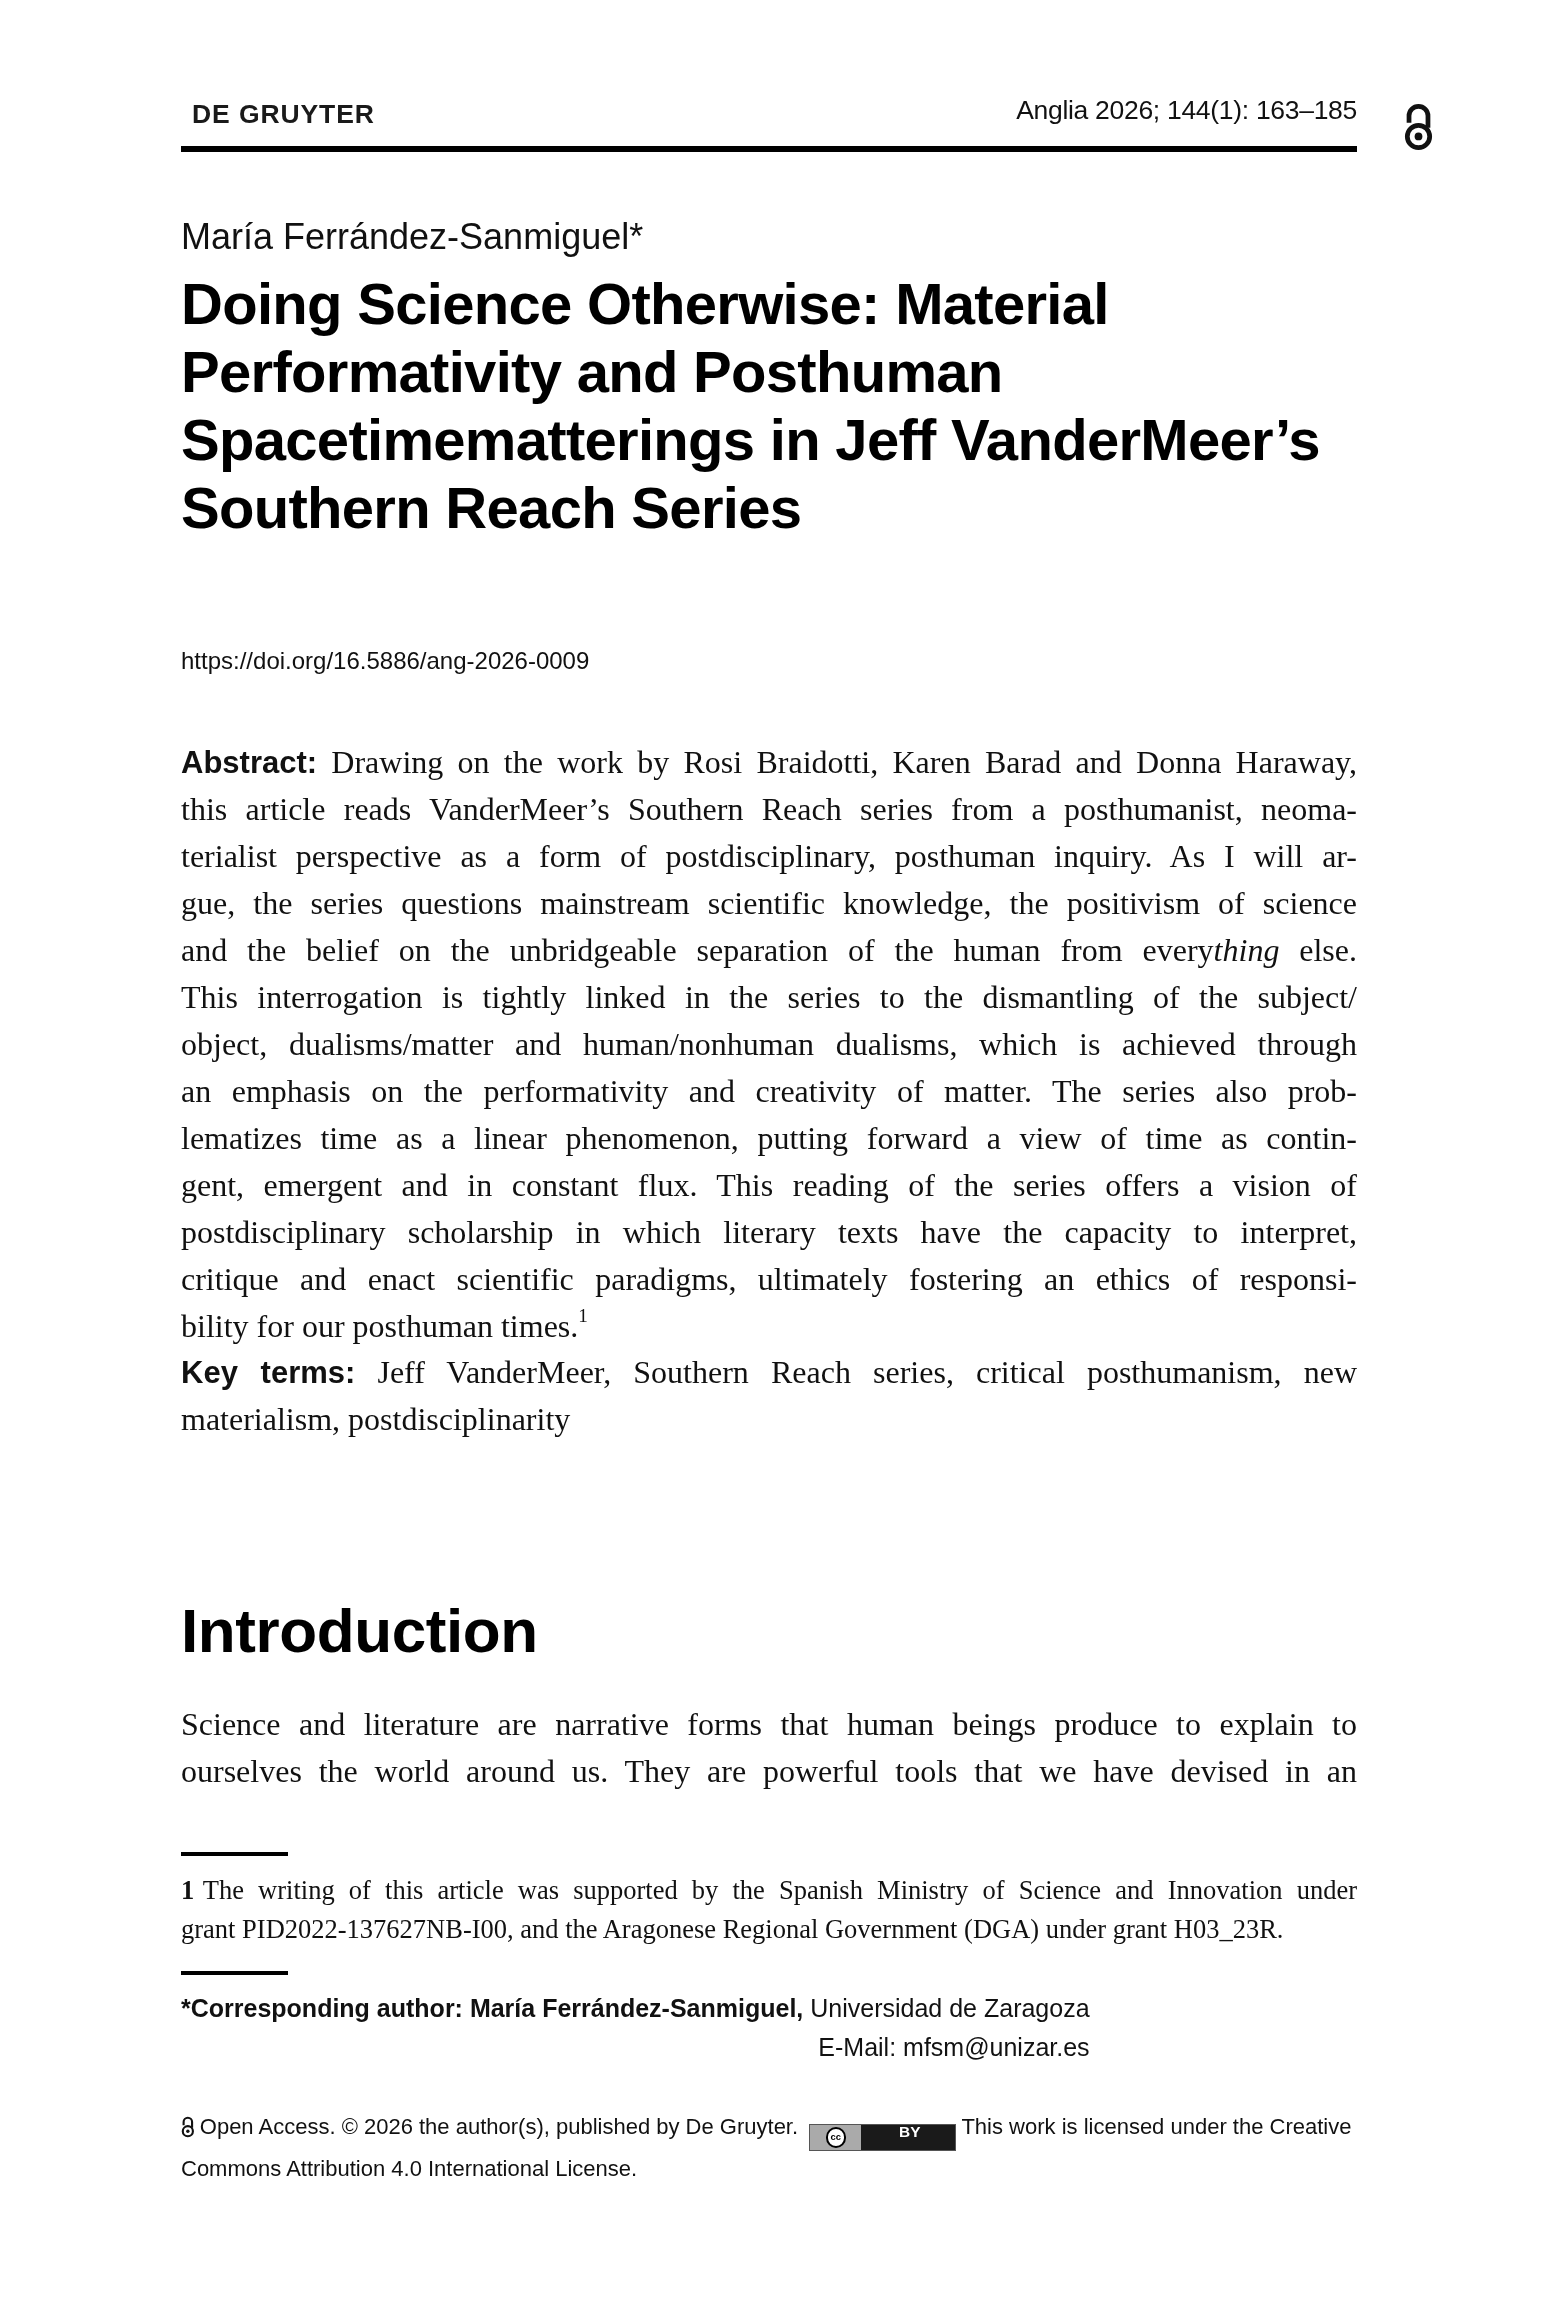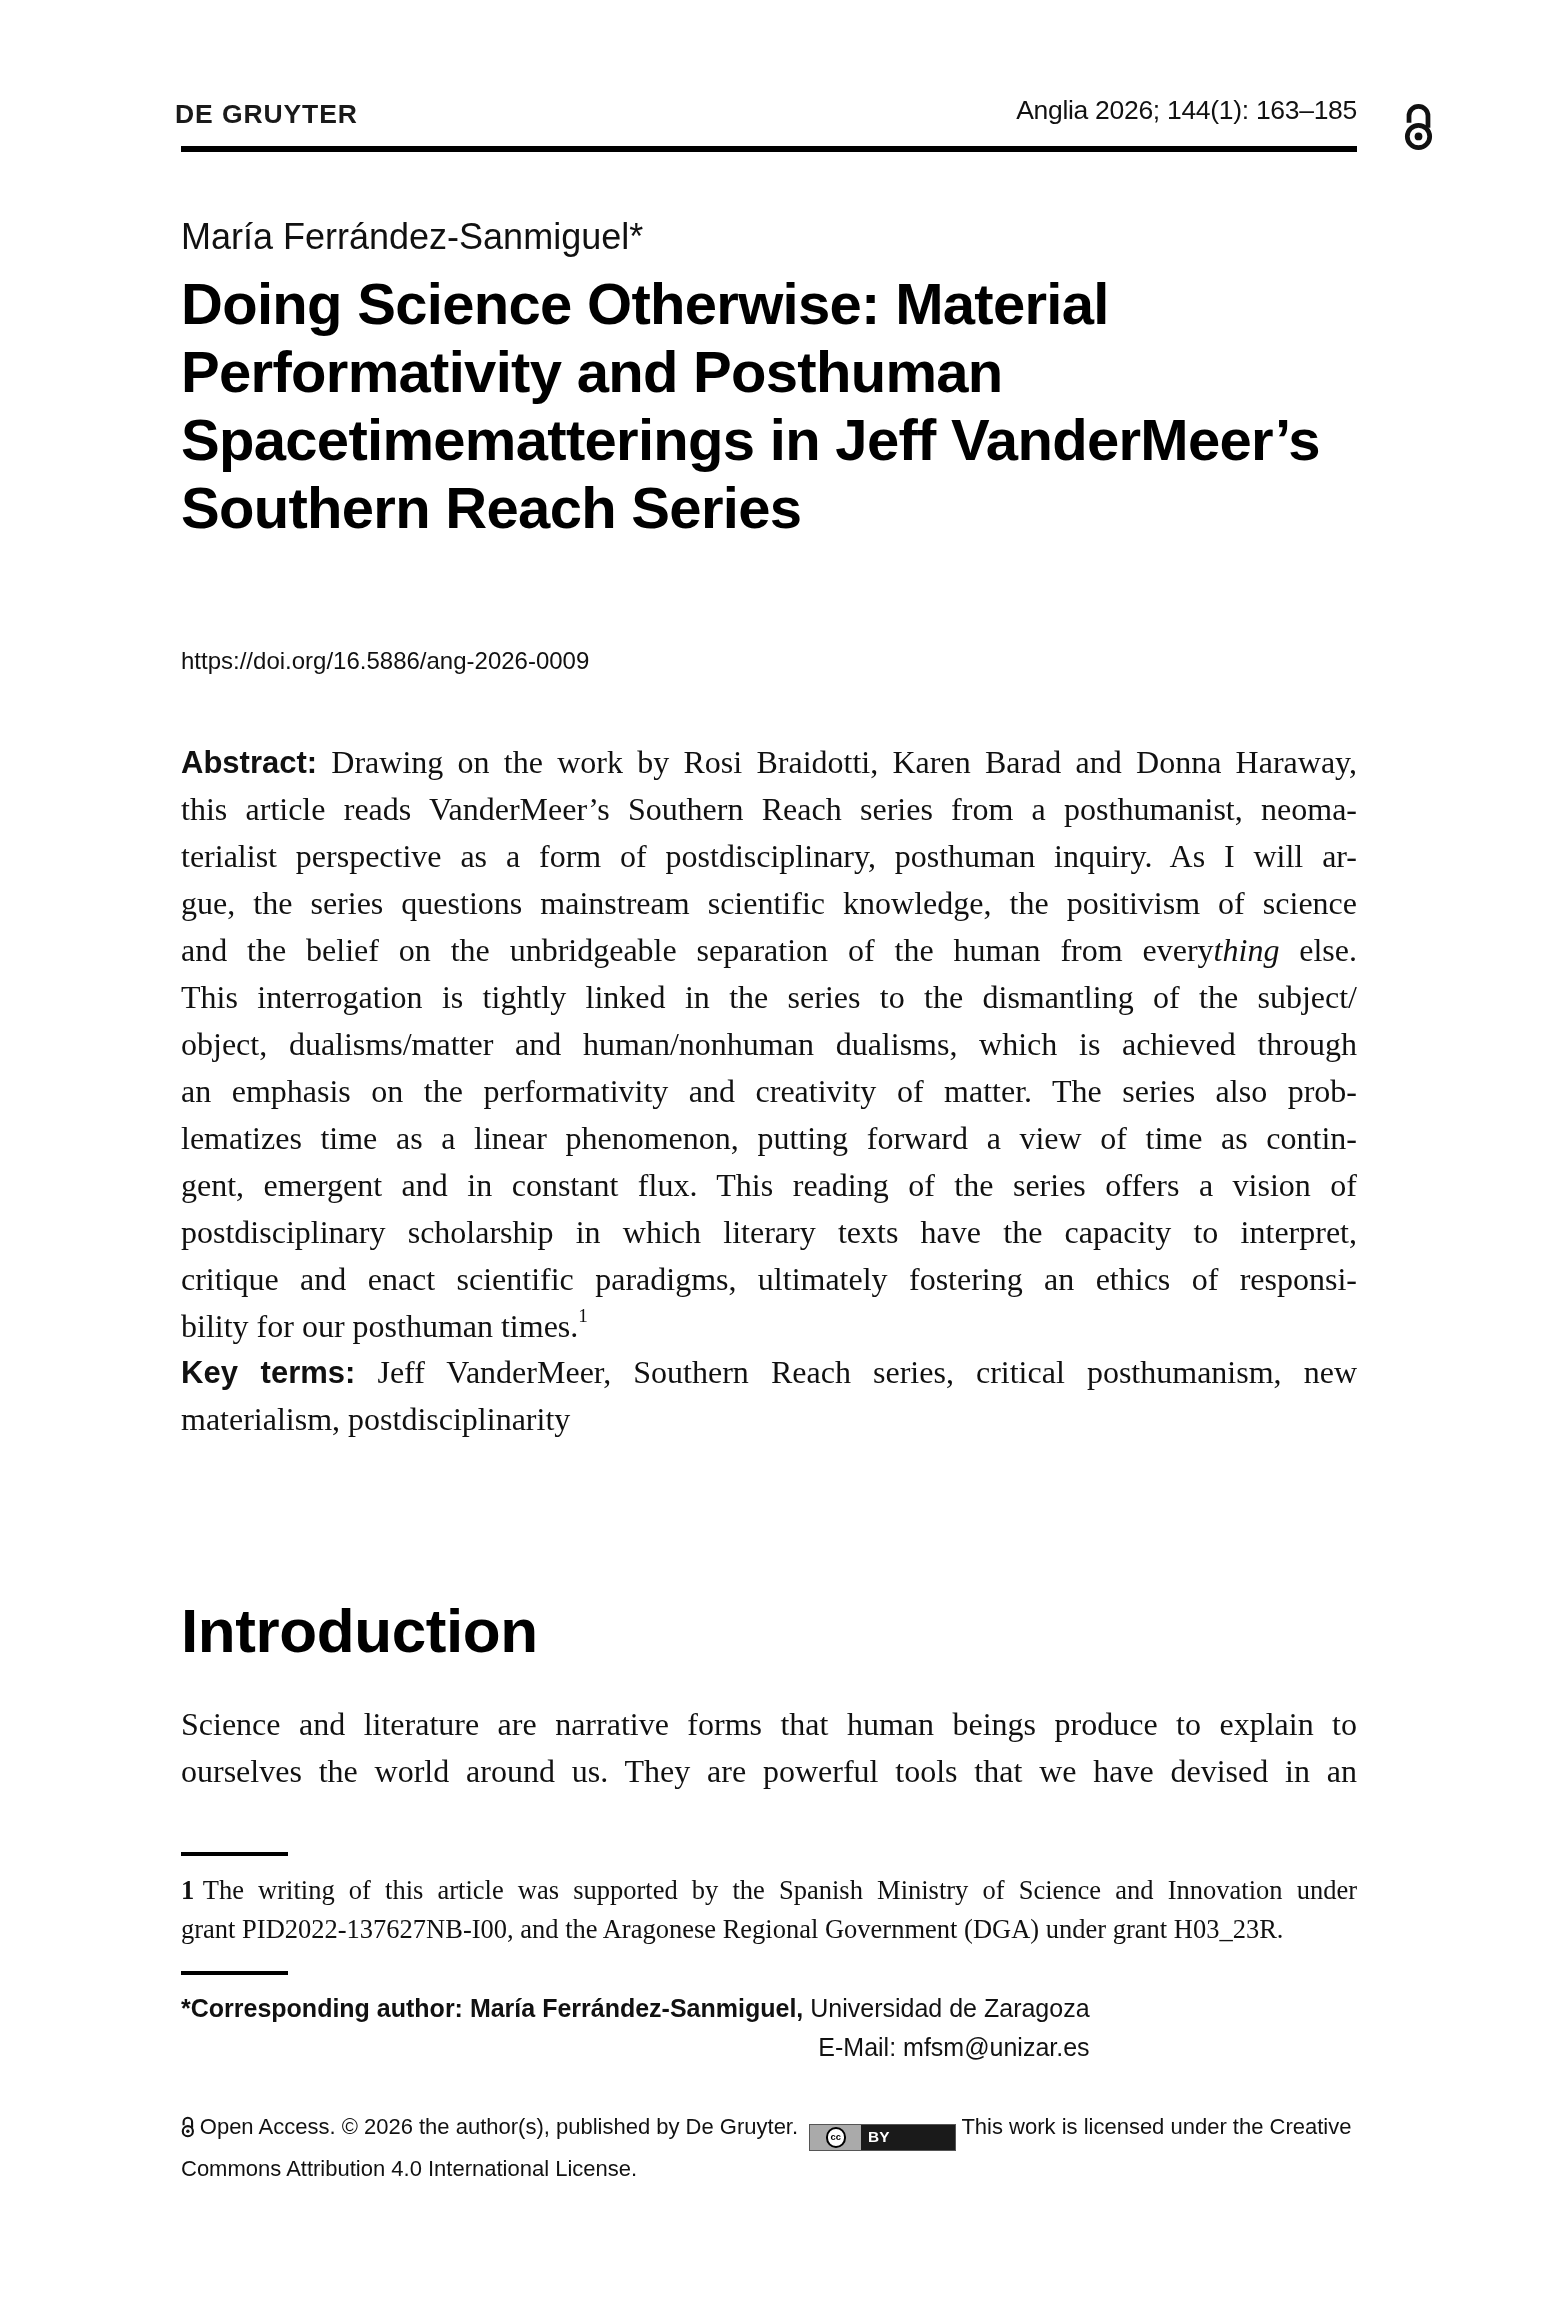--- a/index.html
+++ b/index.html
@@ -1,20 +1,20 @@
 <!DOCTYPE html>
 <html style="font-size:13.7px"><head>
 <meta charset="utf-8">
 <style>
   html, body { margin: 0; padding: 0; background: #ffffff; }
   body { width: 1562px; height: 2319px; position: relative; overflow: hidden; color: #111; }
   .abs { position: absolute; }
 
   
-  #publisher { left: 175px; top: 101px; font-family: "Liberation Sans", sans-serif; font-weight: 700; font-size: 26.5px; letter-spacing: 0.9px; color: #1a1a1a; line-height: 1; }
+  #publisher { left: 192px; top: 101px; font-family: "Liberation Sans", sans-serif; font-weight: 700; font-size: 26.5px; letter-spacing: 0.9px; color: #1a1a1a; line-height: 1; }
   #journal-ref { right: 205px; top: 97px; font-family: "Liberation Sans", sans-serif; font-size: 26.5px; color: #111; line-height: 1; letter-spacing: -0.3px; }
   #header-rule { left: 181px; top: 146px; width: 1176px; height: 6px; background: #000; }
   #oa-header-icon { left: 1403px; top: 102px; width: 31px; height: 50px; }
 
   
   #author { left: 181px; top: 215px; font-family: "Liberation Sans", sans-serif; font-size: 36px; line-height: 1.2; color: #111; }
   #title { left: 181px; top: 270px; width: 1195px; font-family: "Liberation Sans", sans-serif; font-weight: 700; font-size: 58px; line-height: 68px; color: #000; letter-spacing: -0.7px; }
   #title .tl { display: block; white-space: nowrap; }
 
   #doi { left: 181px; top: 647px; font-family: "Liberation Sans", sans-serif; font-size: 24px; color: #111; }
@@ -39,21 +39,21 @@
   #footnote .ln { display: block; white-space: nowrap; text-align: justify; text-align-last: justify; }
   #footnote .ln.last { text-align-last: left; }
   #footnote .num { font-weight: 700; margin-right: 8.5px; }
 
   #corresponding { position: absolute; left: 181px; top: 1989px; font-family: "Liberation Sans", sans-serif; font-size: 25px; line-height: 39px; color: #111; text-align: right; }
   #corresponding .b { font-weight: 700; }
 
   #license { position: absolute; left: 181px; top: 2109px; width: 1178px; font-family: "Liberation Sans", sans-serif; font-size: 22px; line-height: 36px; color: #111; }
   #license .ln { display: block; white-space: nowrap; }
   .oa-small { display: inline-block; width: 13.7px; height: 22px; vertical-align: -4.3px; margin-right: 5.1px; }
-  .cc-badge { display: inline-flex; align-items: center; height: 27px; width: 147px; vertical-align: -6px; border: 1.7px solid #555; background: #1a1a1a; margin: 0 5.1px; box-sizing: border-box; position: relative; }
+  .cc-badge { display: inline-flex; align-items: flex-end; height: 27px; width: 147px; vertical-align: -6px; border: 1.7px solid #555; background: #1a1a1a; margin: 0 5.1px; box-sizing: border-box; position: relative; gap: 31px; }
   .cc-badge .cc-left { height: 100%; width: 51px; background: #aaa; display: flex; align-items: center; justify-content: center; }
   .cc-badge .cc-circle { width: 20.5px; height: 20.5px; border-radius: 50%; background: #fff; border: 2.6px solid #000; box-sizing: border-box; font-family: "Liberation Sans", sans-serif; font-weight: 700; font-size: 9.4px; line-height: 15.4px; text-align: center; color: #000; }
   .cc-badge .cc-by { color: #fff; font-family: "Liberation Sans", sans-serif; font-weight: 700; font-size: 15.4px; margin-left: 6.8px; }
 </style>
 </head>
 <body>
 
 <div id="publisher" class="abs">DE GRUYTER</div>
 <div id="journal-ref" class="abs">Anglia 2026; 144(1): 163–185</div>
 <div id="header-rule" class="abs"></div>

